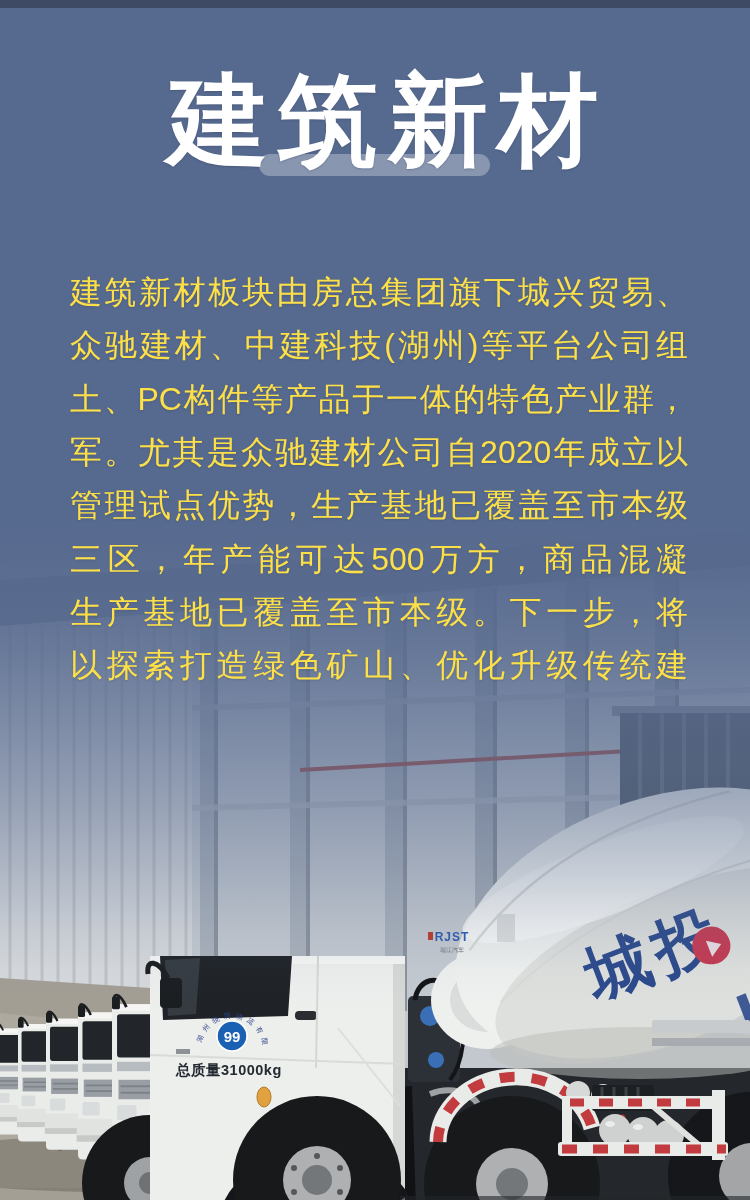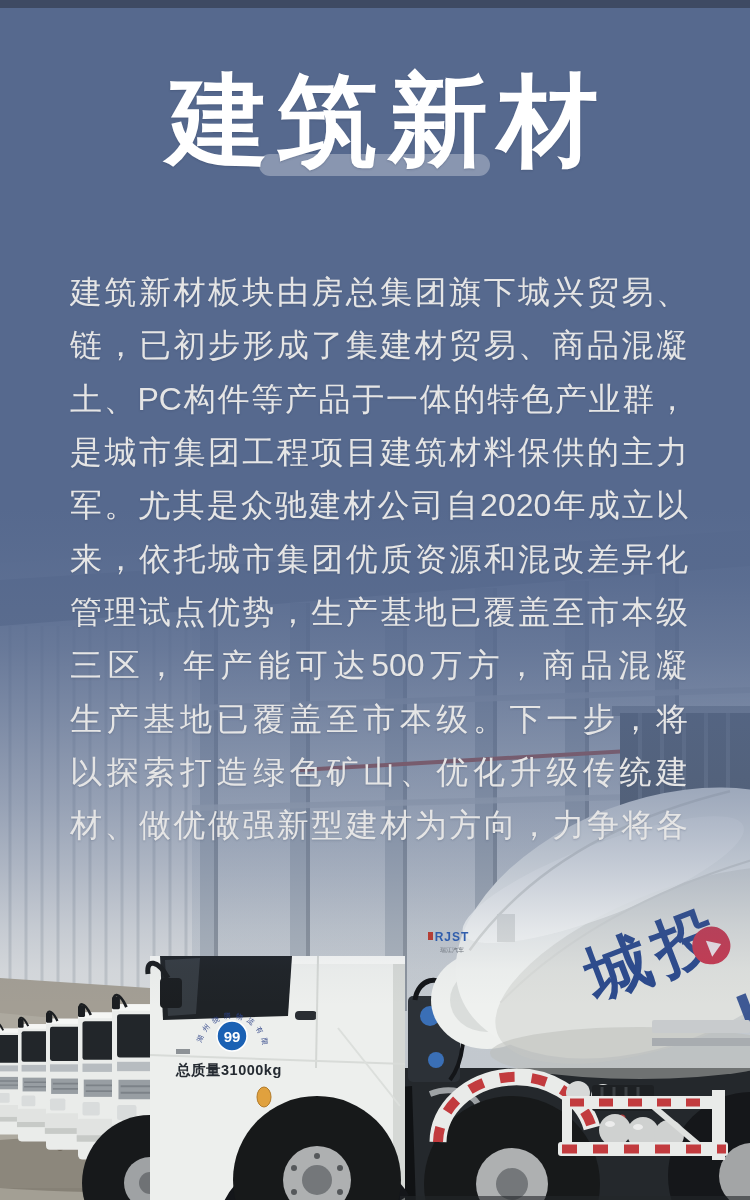--- a/index.html
+++ b/index.html
@@ -36,21 +36,21 @@
     position:absolute;left:168px;top:52px;margin:0;
     font-family:"DejaVu Serif","Liberation Serif",serif;
     font-size:100px;line-height:120px;font-weight:700;
     letter-spacing:10px;color:#ffffff;white-space:nowrap;
     text-shadow:0 1px 2px rgba(40,52,80,.25);
   }
   
   .article{position:absolute;left:70px;top:258px;width:618px;z-index:3;}
   .tline{
     height:53.35px;line-height:53.35px;
-    font-size:32px;color:#e5e5e5;font-weight:400;
+    font-size:32px;color:#fde047;font-weight:400;
     text-align:justify;text-align-last:justify;
     text-shadow:0 1px 2px rgba(50,62,92,.25);
     overflow:hidden;
   }
 </style>
 </head>
 <body>
 
 <div class="stage">
 
@@ -278,25 +278,22 @@
 
   <div class="overlay"></div>
 
   <div class="title-wrap">
     <div class="title-pill"></div>
     <h1 class="page-title">建筑新材</h1>
   </div>
 
   <div class="article">
     <div class="tline">建筑新材板块由房总集团旗下城兴贸易、</div>
-    <div class="tline">链，已初步形成了集建材贸易、商品混凝</div>
+    <div class="tline">众驰建材、中建科技(湖州)等平台公司组</div>
     <div class="tline">土、PC构件等产品于一体的特色产业群，</div>
-    <div class="tline">是城市集团工程项目建筑材料保供的主力</div>
     <div class="tline">军。尤其是众驰建材公司自2020年成立以</div>
-    <div class="tline">来，依托城市集团优质资源和混改差异化</div>
     <div class="tline">管理试点优势，生产基地已覆盖至市本级</div>
     <div class="tline">三区，年产能可达500万方，商品混凝</div>
     <div class="tline">生产基地已覆盖至市本级。下一步，将</div>
     <div class="tline">以探索打造绿色矿山、优化升级传统建</div>
-    <div class="tline">材、做优做强新型建材为方向，力争将各</div>
   </div>
 
 </div>
 
 </body></html>

